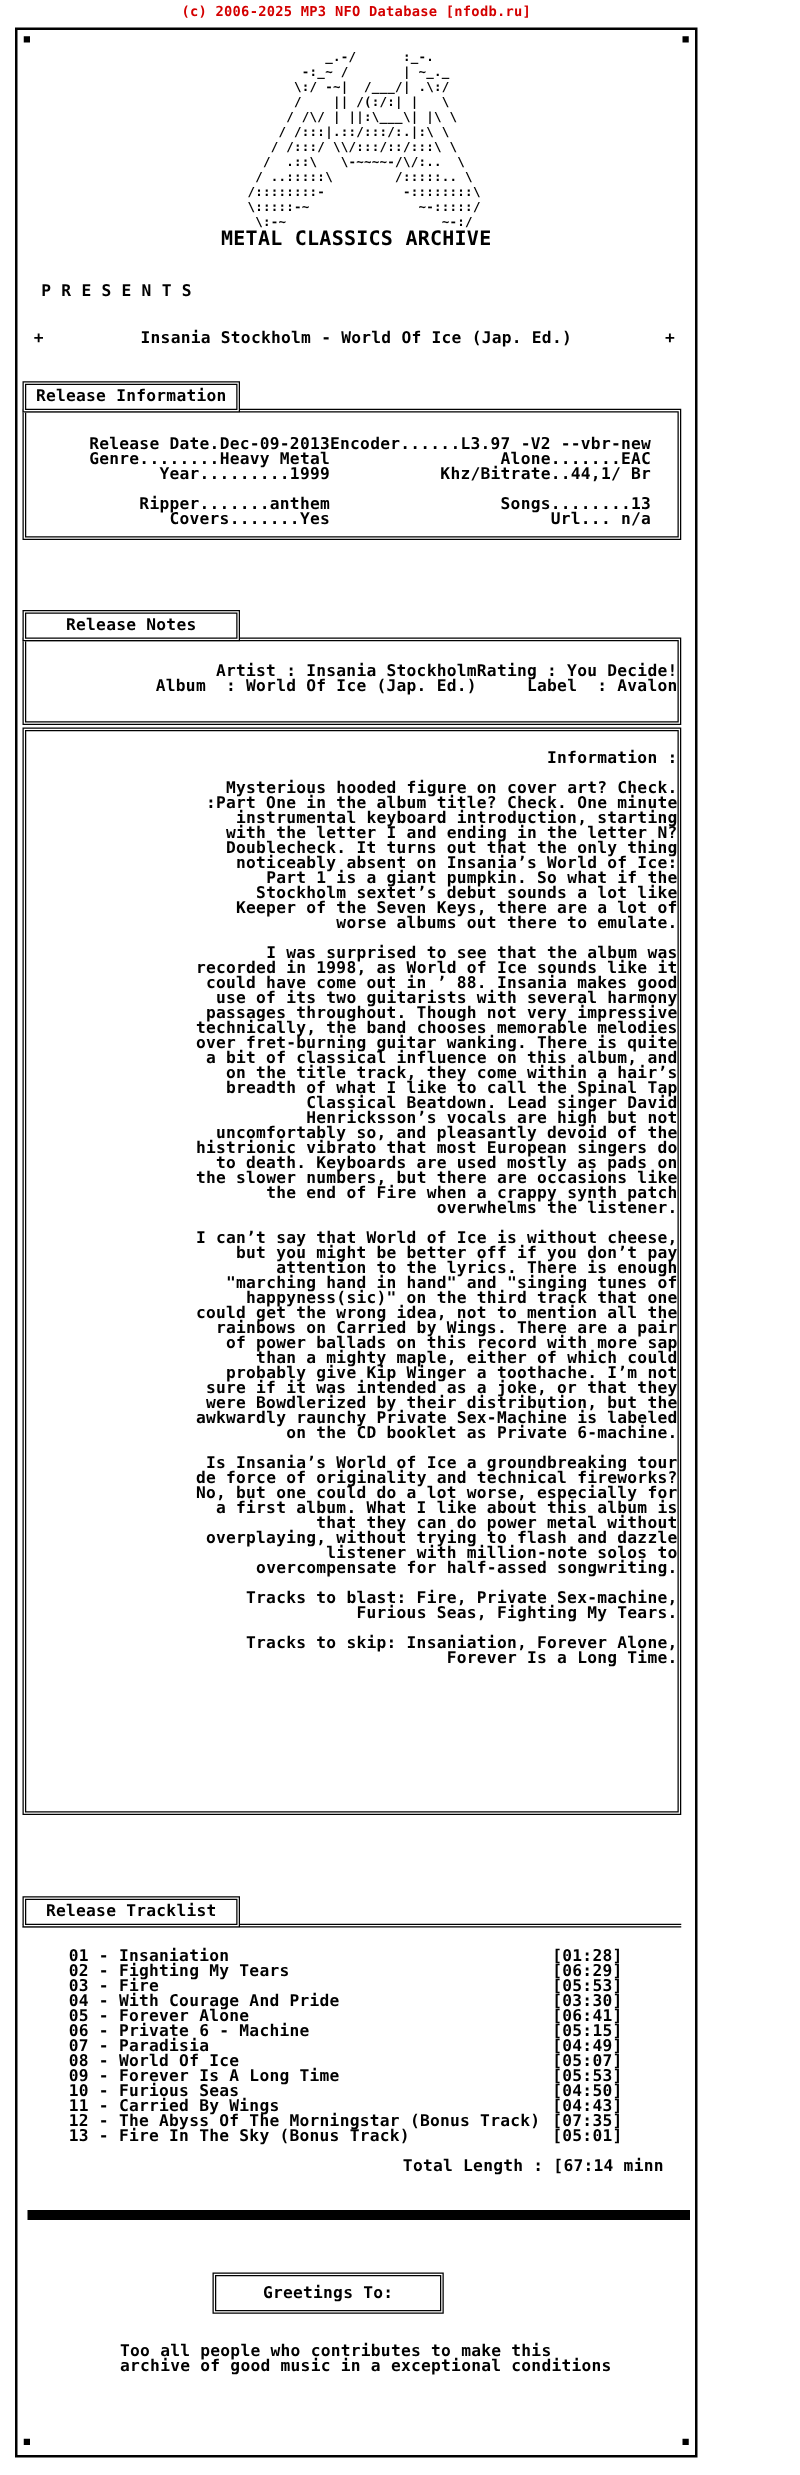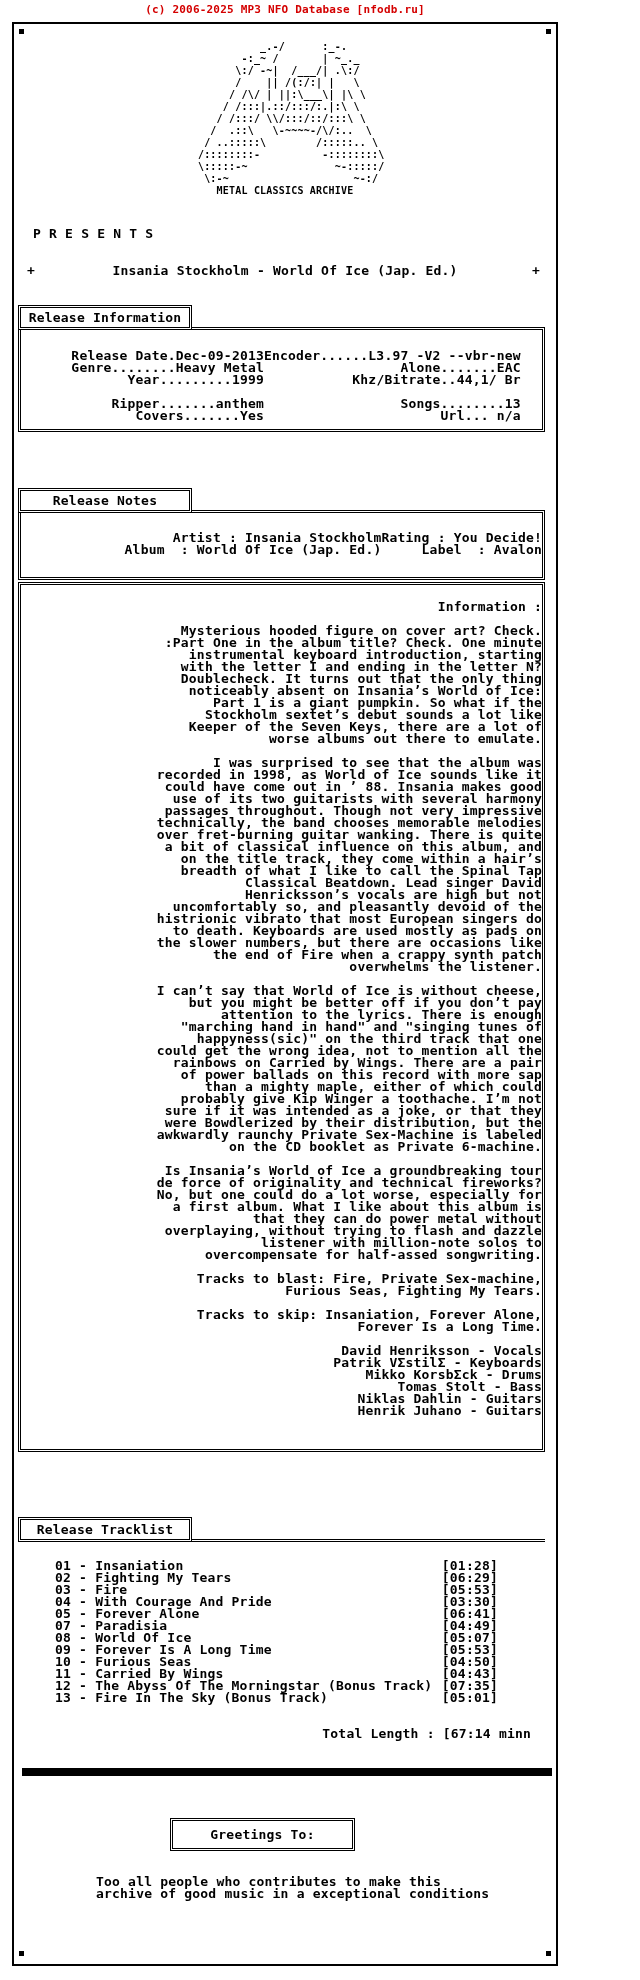--- a/index.html
+++ b/index.html
@@ -18,21 +18,21 @@
     top:22px; left:12px; width:546px; height:1944px;
     border:2px solid #000; background:#fff;
   }
   .corner { position:absolute; width:5px; height:5px; background:#000; }
   .corner.tl { top:5px; left:5px; }
   .corner.tr { top:5px; right:5px; }
   .corner.bl { bottom:8px; left:5px; }
   .corner.br { bottom:8px; right:5px; }
 
   .ascii-art { top:17px; left:0; width:100%; display:flex; justify-content:center; font-size:10px; line-height:12px; }
-  .archive-name { top:161px; left:0; width:100%; text-align:center; font-size:10px; line-height:12px; }
+  .archive-name { top:161px; left:0; width:100%; text-align:center; font-size:16px; line-height:12px; }
   .presents { top:204px; left:4px; width:100%; text-align:left;padding-left:15px; }
   .title-row { top:241px; left:0; width:100%; text-align:center; }
   .title-row .plus { position:absolute; top:0; }
   .title-row .plus.l { left:13px; }
   .title-row .plus.r { right:16px; }
 
   .dbl { border:3px double #000; background:#fff; }
   .tab { height:25px; width:174px; left:4px; display:flex; align-items:center; justify-content:center; z-index:2; }
   .box { left:4px; width:527px;text-align:right; }
 
@@ -172,26 +172,20 @@
 No, but one could do a lot worse, especially for
 a first album. What I like about this album is
 that they can do power metal without
 overplaying, without trying to flash and dazzle
 listener with million-note solos to
 overcompensate for half-assed songwriting.</pre>
       <pre>Tracks to blast: Fire, Private Sex-machine,
 Furious Seas, Fighting My Tears.</pre>
       <pre>Tracks to skip: Insaniation, Forever Alone,
 Forever Is a Long Time.</pre>
-      <pre class="lineup">David Henriksson - Vocals
-Patrik VΣstilΣ - Keyboards
-Mikko KorsbΣck - Drums
-Tomas Stolt - Bass
-Niklas Dahlin - Guitars
-Henrik Juhano - Guitars</pre>
     </div>
   </div>
 
   <div class="abs dbl tab tl-tab">
     <span>Release Tracklist</span>
   </div>
   <div class="abs tl-hline"></div>
   <div class="abs tracks">
       <div class="track-row">
         <span>01 - Insaniation</span>
@@ -205,20 +199,24 @@
         <span>03 - Fire</span>
         <span>[05:53]</span>
       </div>
       <div class="track-row">
         <span>04 - With Courage And Pride</span>
         <span>[03:30]</span>
       </div>
       <div class="track-row">
         <span>05 - Forever Alone</span>
         <span>[06:41]</span>
+      </div>
+      <div class="track-row">
+        <span>06 - Private 6 - Machine</span>
+        <span>[05:15]</span>
       </div>
       <div class="track-row">
         <span>07 - Paradisia</span>
         <span>[04:49]</span>
       </div>
       <div class="track-row">
         <span>08 - World Of Ice</span>
         <span>[05:07]</span>
       </div>
       <div class="track-row">

